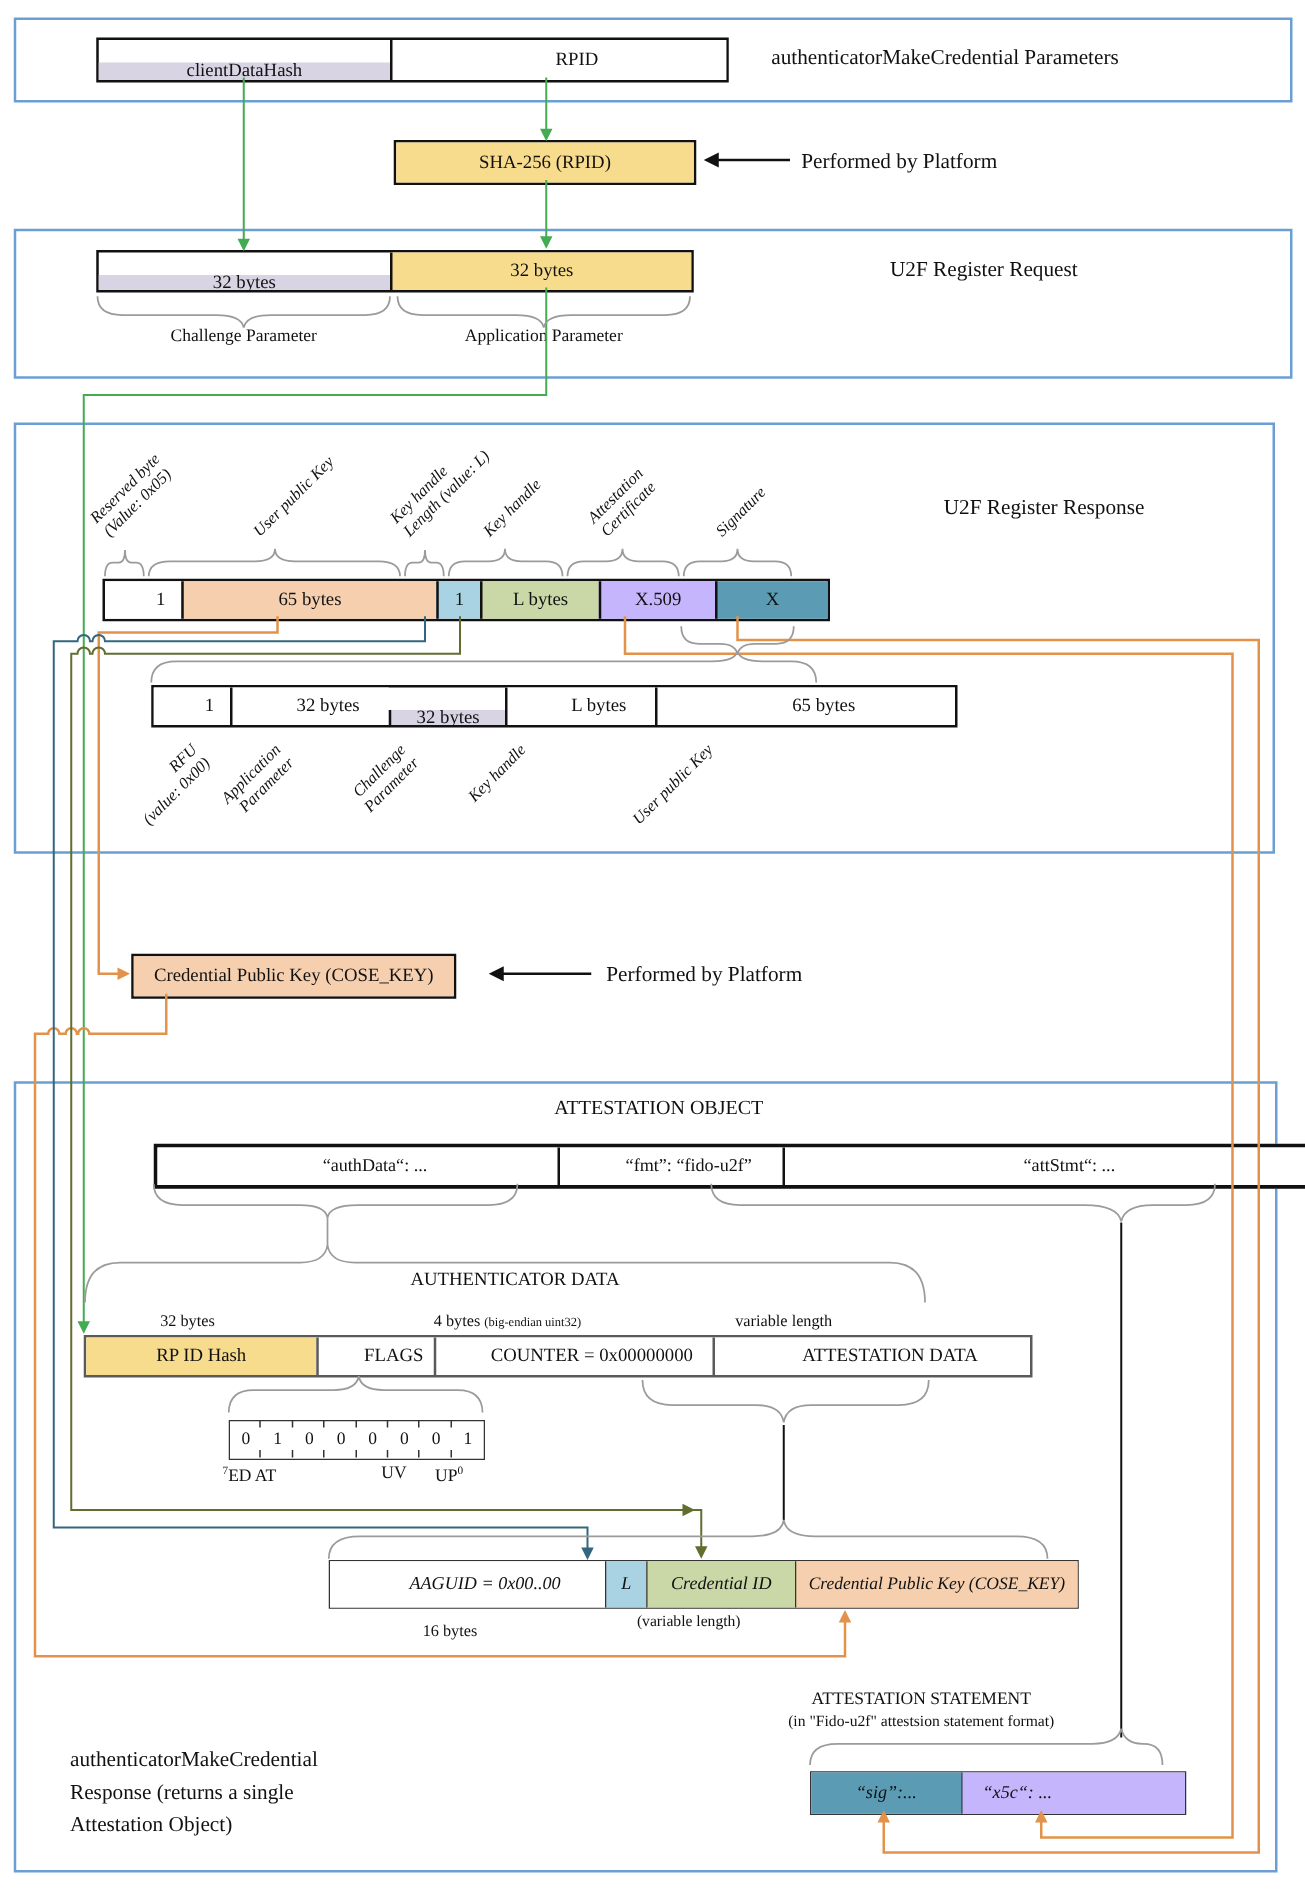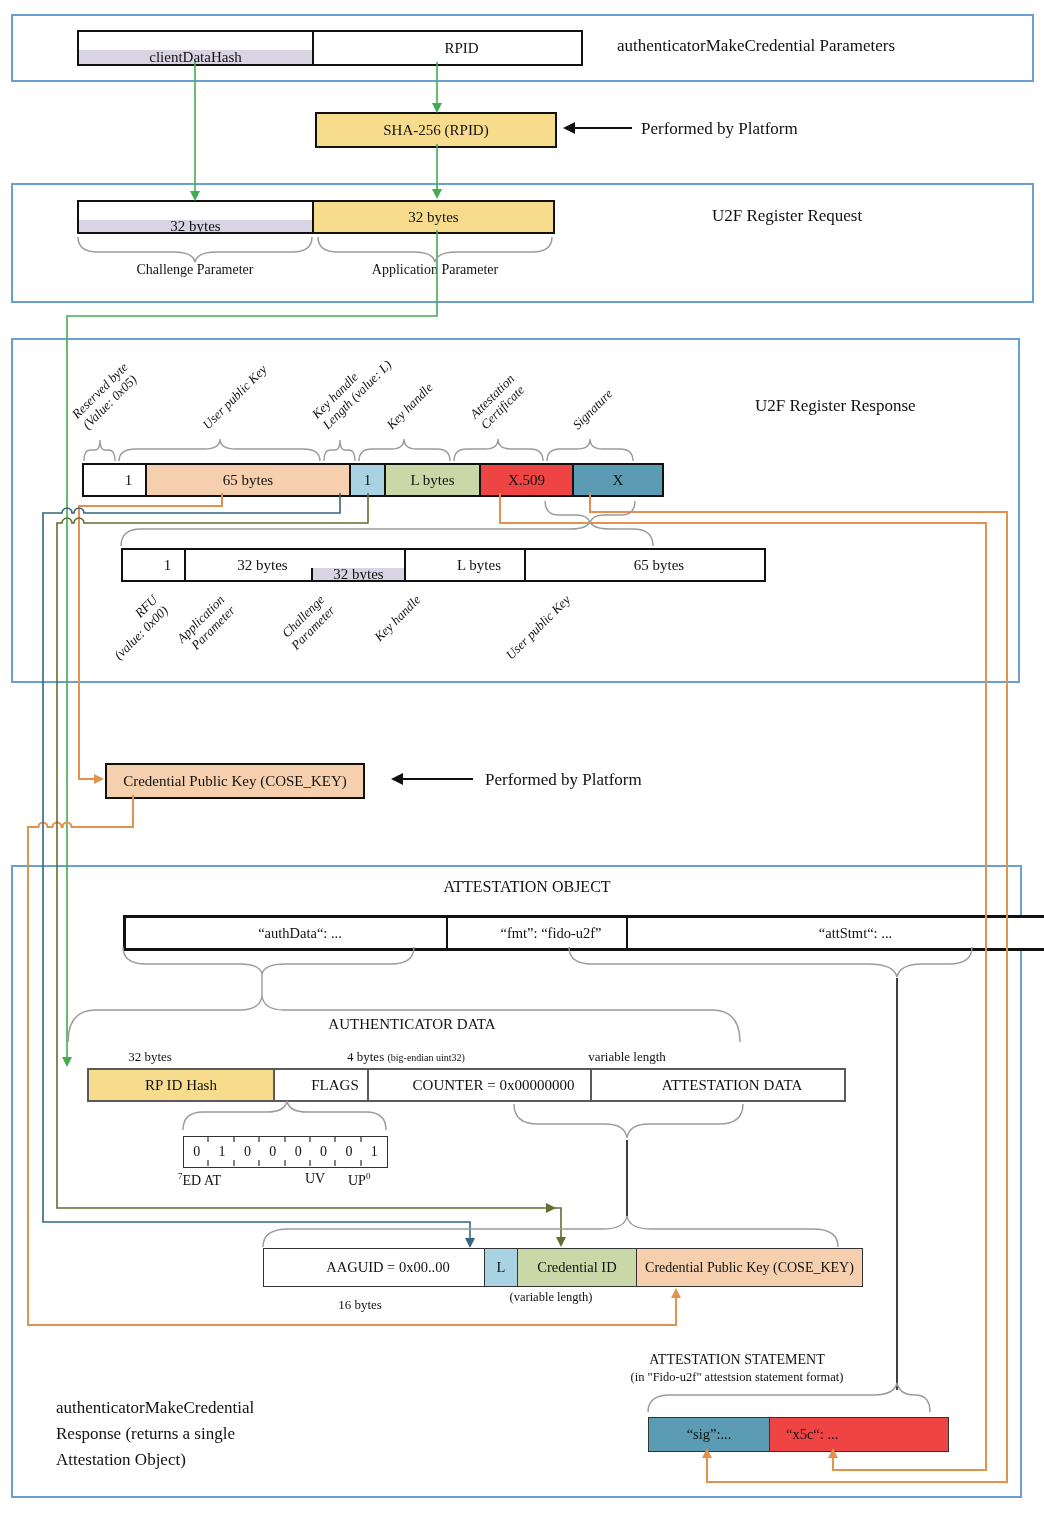--- a/index.html
+++ b/index.html
@@ -8,25 +8,25 @@
   .sec{position:absolute;border:2px solid #6b9fd4;background:transparent;}
   .svglayer{position:absolute;left:0;top:0;z-index:3;pointer-events:none;}
   .t{position:absolute;white-space:nowrap;}
   .ctr{text-align:center;}
   
   .row{position:absolute;display:flex;z-index:2;background:#fff;}
   .row .c{display:flex;align-items:center;justify-content:center;white-space:nowrap;}
   .bd25{border:2.5px solid #111;} .bd25 .c + .c{border-left:2.5px solid #111;}
   .bd2{border:2px solid #111;} .bd2 .c + .c{border-left:2px solid #111;}
   .bd3{border:3px solid #111;} .bd3 .c + .c{border-left:2px solid #111;}
-  .bdg{border:2px solid #5a5a5a;margin-left:20px;} .bdg .c + .c{border-left:2px solid #5a5a5a;}
-  .bdt{border:1.5px solid #333;} .bdt .c + .c{border-left:1.5px solid #333;}
+  .bdg{border:2px solid #5a5a5a;} .bdg .c + .c{border-left:2px solid #5a5a5a;}
+  .bdt{border:1.5px solid #333;font-style:italic;} .bdt .c + .c{border-left:1.5px solid #333;}
   .lavender{background:#d9d4e3;margin-top:18px;} .yellow{background:#f8dc8d;} .peach{background:#f6d0ae;}
   .lblue{background:#a9d2e2;} .lgreen{background:#c9d8a6;}
-  .xblue{background:#ef4444;text-align:center;} .xteal{background:#5b9cb4;}
+  .xblue{background:#c4b5fd;text-align:center;} .xteal{background:#5b9cb4;}
   .white{background:#fff;padding-left:28px;}
   
   .rot-up{position:absolute;white-space:nowrap;font-style:italic;font-size:13px;line-height:15px;
     transform:rotate(-45deg);transform-origin:0 100%;z-index:2;}
   .rot-dn{position:absolute;white-space:nowrap;font-style:italic;font-size:13px;line-height:15px;
     transform:rotate(-45deg);transform-origin:100% 0;text-align:right;z-index:2;}
   .rot-up span,.rot-dn span{display:block;}
   .big-title{font-size:17px;}
   .small{font-size:13px;}
   .tiny{font-size:10px;}

